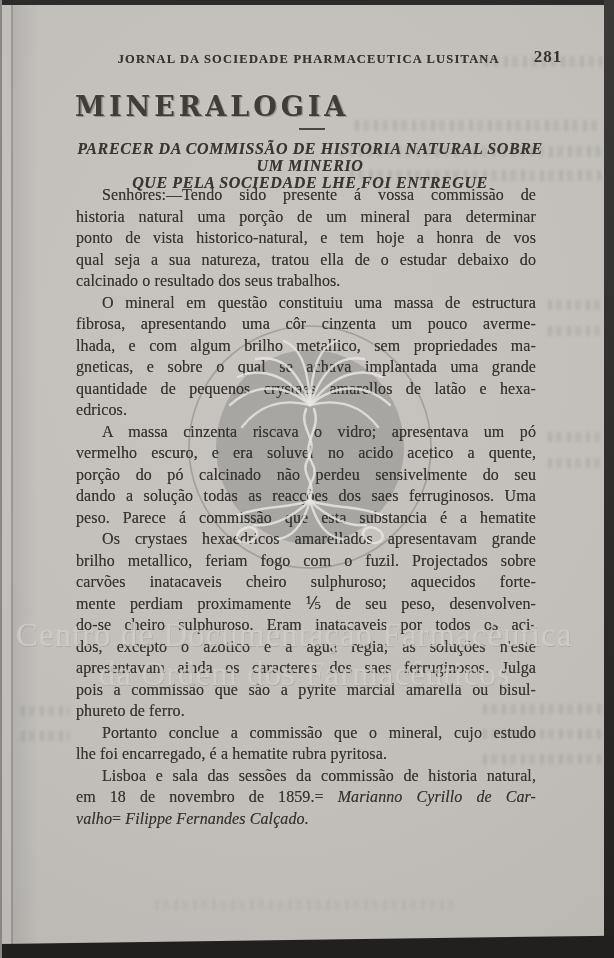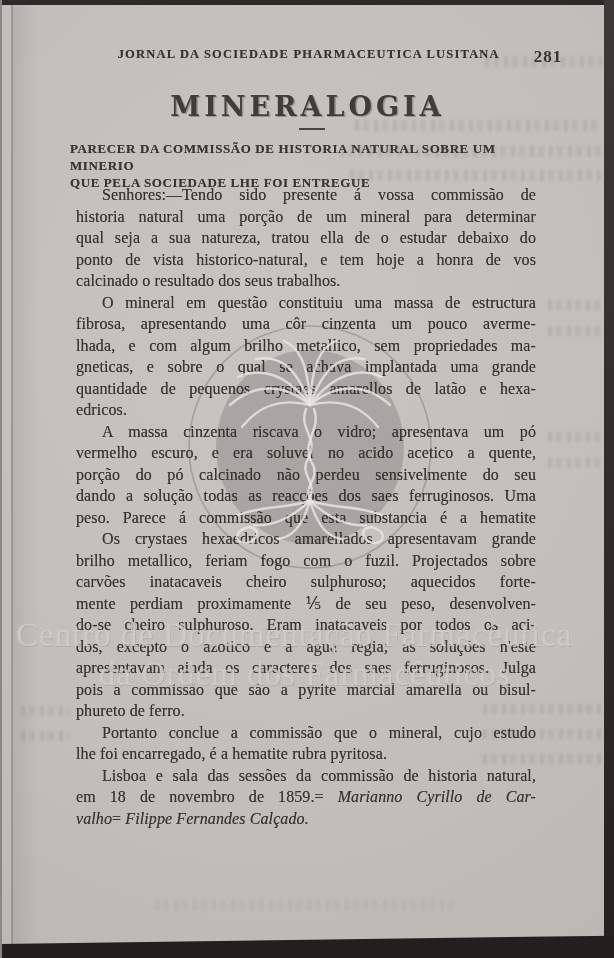--- a/index.html
+++ b/index.html
@@ -33,43 +33,43 @@
   
   .ghost{
     position:absolute; z-index:1; filter:blur(1.6px); opacity:.5; border-radius:3px;
     background:repeating-linear-gradient(90deg,
       rgba(128,125,120,0) 0 5px, rgba(128,125,120,.5) 5px 9px,
       rgba(128,125,120,0) 9px 13px, rgba(128,125,120,.34) 13px 19px);
   }
   
   .header-row{
     position:absolute; left:105px; top:47px; width:470px; z-index:2;
-    display:flex; justify-content:center; align-items:flex-start; gap:34px;
+    display:flex; justify-content:center; align-items:flex-end; gap:34px;
     color:var(--ink,#37332e);
   }
   .journal-title{
     font-weight:bold; font-size:12.5px; letter-spacing:1.2px; white-space:nowrap;
     text-shadow:0 0 .5px rgba(55,51,46,.55);
   }
   .page-number{font-weight:bold; font-size:17px; letter-spacing:1px;font-family:Liberation Serif, serif;}
   
   .section-title{
     position:absolute; left:75px; top:91px; width:465px; z-index:2;
-    text-align:center; font-family:"DejaVu Serif",serif; font-weight:bold;
+    font-family:"DejaVu Serif",serif; font-weight:bold;
     font-size:27px; letter-spacing:4px; color:#403c37;
     text-shadow:1.4px 1.4px 0 rgba(64,60,55,.33), -.6px -.6px 0 rgba(214,211,206,.55);
   }
   .title-rule{
     position:absolute; left:299px; top:128px; width:26px; height:2px;
     background:#4a4643; z-index:2;
   }
   .subtitle{
     position:absolute; left:70px; top:140px; width:480px; z-index:2;
-    text-align:left; font-weight:bold; font-size:13px; line-height:17px;
-    letter-spacing:.6px; color:#3a362f; text-shadow:0 0 .4px rgba(58,54,47,.6);
+    text-align:center; font-weight:bold; font-size:16px; line-height:17px;
+    letter-spacing:.6px; color:#3a362f; text-shadow:0 0 .4px rgba(58,54,47,.6);font-style:italic;
   }
   
   .body-text{
     position:absolute; left:76px; top:184px; width:460px; z-index:2;
     font-size:16px; line-height:21.5px; color:var(--ink,#37332e);
     text-shadow:0 0 .5px rgba(50,46,42,.62); letter-spacing:.1px;
   }
   .line{text-align:justify; text-align-last:justify; height:21.5px; overflow:visible;}
   .line.end{text-align-last:left;}
   .line.indent{text-indent:26px;}
@@ -127,22 +127,22 @@
   <div class="section-title">MINERALOGIA</div>
   <div class="title-rule"></div>
   <div class="subtitle">
     <div>PARECER DA COMMISSÃO DE HISTORIA NATURAL SOBRE UM MINERIO</div>
     <div>QUE PELA SOCIEDADE LHE FOI ENTREGUE</div>
   </div>
 
   <div class="body-text" id="body-text">
       <div class="line indent">Senhores:—Tendo sido presente á vossa commissão de</div>
       <div class="line">historia natural uma porção de um mineral para determinar</div>
+      <div class="line">ponto de vista historico-natural, e tem hoje a honra de vos</div>
       <div class="line">qual seja a sua natureza, tratou ella de o estudar debaixo do</div>
-      <div class="line">ponto de vista historico-natural, e tem hoje a honra de vos</div>
       <div class="line end">calcinado o resultado dos seus trabalhos.</div>
       <div class="line indent">O mineral em questão constituiu uma massa de estructura</div>
       <div class="line">fibrosa, apresentando uma côr cinzenta um pouco averme-</div>
       <div class="line">lhada, e com algum brilho metallico, sem propriedades ma-</div>
       <div class="line">gneticas, e sobre o qual se achava implantada uma grande</div>
       <div class="line">quantidade de pequenos crystaes amarellos de latão e hexa-</div>
       <div class="line end">edricos.</div>
       <div class="line indent">A massa cinzenta riscava o vidro; apresentava um pó</div>
       <div class="line">vermelho escuro, e era soluvel no acido acetico a quente,</div>
       <div class="line">porção do pó calcinado não perdeu sensivelmente do seu</div>

